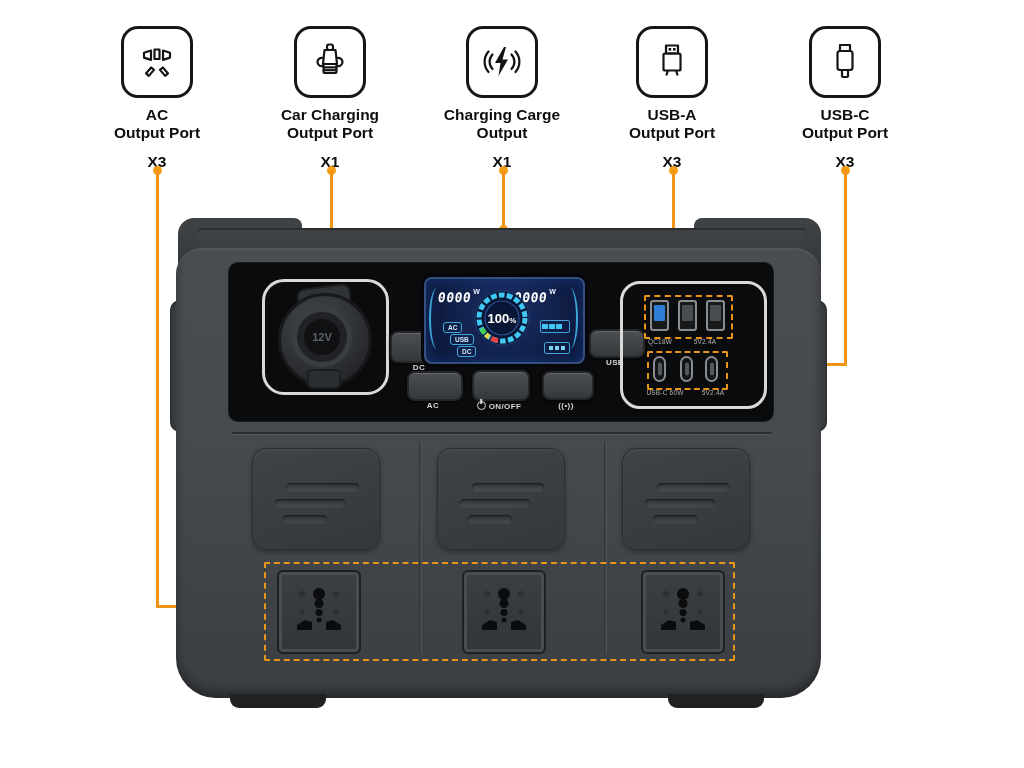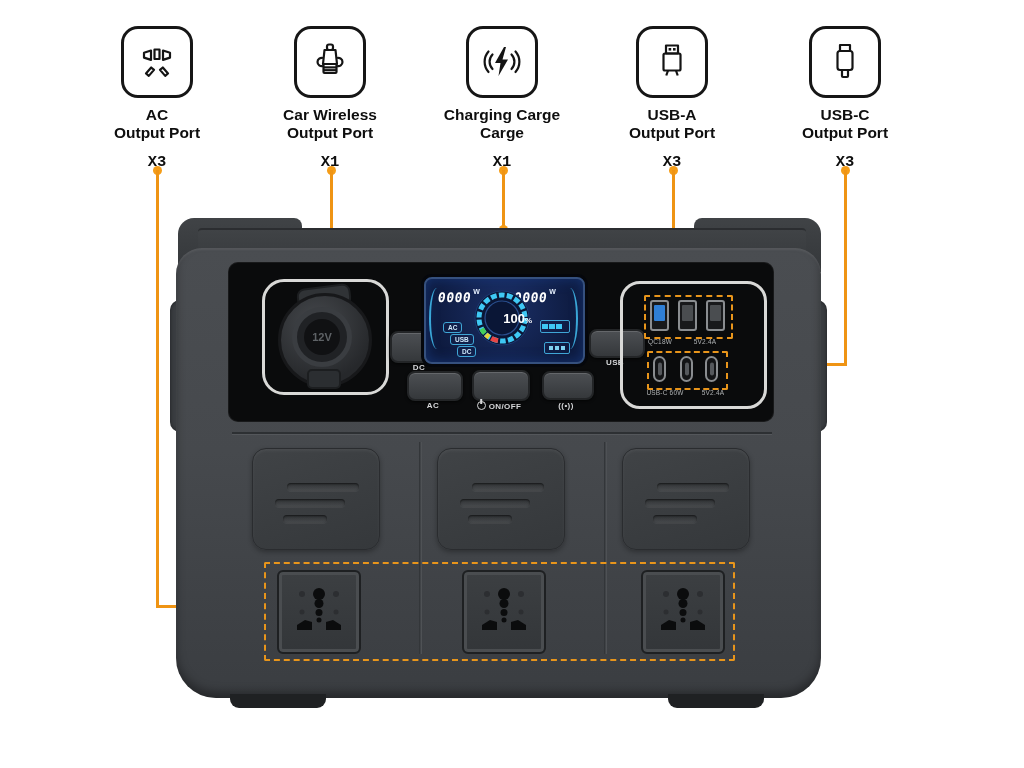--- a/index.html
+++ b/index.html
@@ -5,21 +5,21 @@
   html,body{margin:0;padding:0;background:#fff;}
   .stage{position:relative;width:1024px;height:768px;background:#fff;overflow:hidden;
          font-family:"Liberation Sans",sans-serif;}
   .abs{position:absolute;}
 
   
   .ann{position:absolute;top:26px;width:170px;text-align:center;color:#0e0e0e;}
   .icon-box{width:66px;height:66px;border:3px solid #161616;border-radius:17px;margin:0 auto 8px;
             display:flex;align-items:center;justify-content:center;background:#fff;}
   .ann .ln{font-weight:bold;font-size:15.5px;line-height:17.5px;}
-  .ann .cnt{font-weight:bold;font-size:15.5px;margin-top:12px;font-family:Liberation Mono, monospace;}
+  .ann .cnt{font-weight:bold;font-size:15.5px;margin-top:12px;}
 
   
   .oline{position:absolute;background:#ef9414;}
   .odot{position:absolute;width:9px;height:9px;border-radius:50%;background:#f59d18;}
   .dashed{position:absolute;border:2px dashed #e8951b;border-radius:2px;}
 
   
   .bump{position:absolute;background:linear-gradient(180deg,#404346,#34373a);}
   .body-main{position:absolute;left:176px;top:248px;width:645px;height:450px;
              border-radius:26px 26px 40px 40px;
@@ -72,21 +72,21 @@
              border-radius:50%;}
   .lcd-arc-r{position:absolute;left:562px;top:288px;width:14px;height:61px;border-right:2px solid #3aa7d8;
              border-radius:50%;}
   .batt{position:absolute;left:540px;top:320px;width:26px;height:11px;border:1px solid #3fa6d6;
         border-radius:2px;display:flex;align-items:center;padding:0 1px;gap:1px;}
   .batt i{display:block;width:6px;height:5px;background:#3fc8f4;}
   .timer{position:absolute;left:544px;top:342px;width:24px;height:10px;border:1px solid #3fa6d6;
          border-radius:2px;display:flex;align-items:center;justify-content:center;gap:2px;}
   .timer i{display:block;width:4px;height:4px;background:#7fd2f0;}
   .pct{position:absolute;left:472px;top:288px;width:60px;height:60px;display:flex;
-       align-items:center;justify-content:flex-end;color:#fff;font-weight:bold;font-size:13px;}
+       align-items:center;justify-content:center;color:#fff;font-weight:bold;font-size:13px;}
   .pct .ps{font-size:8px;margin-top:4px;}
 
   
   .usba{position:absolute;width:19px;height:31px;background:#18191b;border:2px solid #8a8d90;
         border-radius:3px;box-sizing:border-box;}
   .usba i{position:absolute;left:2px;right:2px;top:3px;height:16px;border-radius:1px;}
   .usbc{position:absolute;width:13px;height:26px;background:#131416;border:2px solid #8a8d90;
         border-radius:7px;box-sizing:border-box;}
   .usbc i{position:absolute;left:50%;top:50%;transform:translate(-50%,-50%);width:4px;height:13px;
           background:#55585c;border-radius:2px;}
@@ -128,37 +128,37 @@
       <svg width="44" height="44" viewBox="0 0 44 44" fill="none" stroke="#141414" stroke-width="2.2" stroke-linejoin="round">
         <rect x="19" y="4.5" width="6" height="5.5" rx="2"></rect>
         <path d="M16.5,10 L15,24 H29 L27.5,10 Z"></path>
         <path d="M15,18 a4.2,4.2 0 1 0 0,8"></path>
         <path d="M29,18 a4.2,4.2 0 1 1 0,8"></path>
         <rect x="15.5" y="24" width="13" height="9" rx="1"></rect>
         <line x1="15.5" y1="27.4" x2="28.5" y2="27.4"></line>
         <line x1="15.5" y1="30.2" x2="28.5" y2="30.2"></line>
       </svg>
     </div>
-    <div class="ln">Car Wireless</div>
+    <div class="ln">Car Charging</div>
     <div class="ln">Output Port</div>
     <div class="cnt">X1</div>
   </div>
 
   <div class="ann" style="left:417px;">
     <div class="icon-box">
       <svg width="44" height="44" viewBox="0 0 44 44" fill="none" stroke="#141414" stroke-width="2.2" stroke-linecap="round">
         <polygon points="24,7 15,23 20.5,23 18.5,36 28,19.5 22.5,19.5 26,7" fill="#141414" stroke="none"></polygon>
         <path d="M12.5,14.5 a10.5,10.5 0 0 0 0,14.5"></path>
         <path d="M8.5,11.5 a15.5,15.5 0 0 0 0,20.5"></path>
         <path d="M31.5,14.5 a10.5,10.5 0 0 1 0,14.5"></path>
         <path d="M35.5,11.5 a15.5,15.5 0 0 1 0,20.5"></path>
       </svg>
     </div>
     <div class="ln">Charging Carge</div>
-    <div class="ln">Carge</div>
+    <div class="ln">Output</div>
     <div class="cnt">X1</div>
   </div>
 
   <div class="ann" style="left:587px;">
     <div class="icon-box">
       <svg width="44" height="44" viewBox="0 0 44 44" fill="none" stroke="#141414" stroke-width="2.2" stroke-linejoin="round">
         <rect x="16" y="5.5" width="12" height="8"></rect>
         <rect x="18.6" y="8" width="2.6" height="2.6" fill="#141414" stroke="none"></rect>
         <rect x="23" y="8" width="2.6" height="2.6" fill="#141414" stroke="none"></rect>
         <rect x="13.5" y="13.5" width="17" height="17" rx="1.5"></rect>

